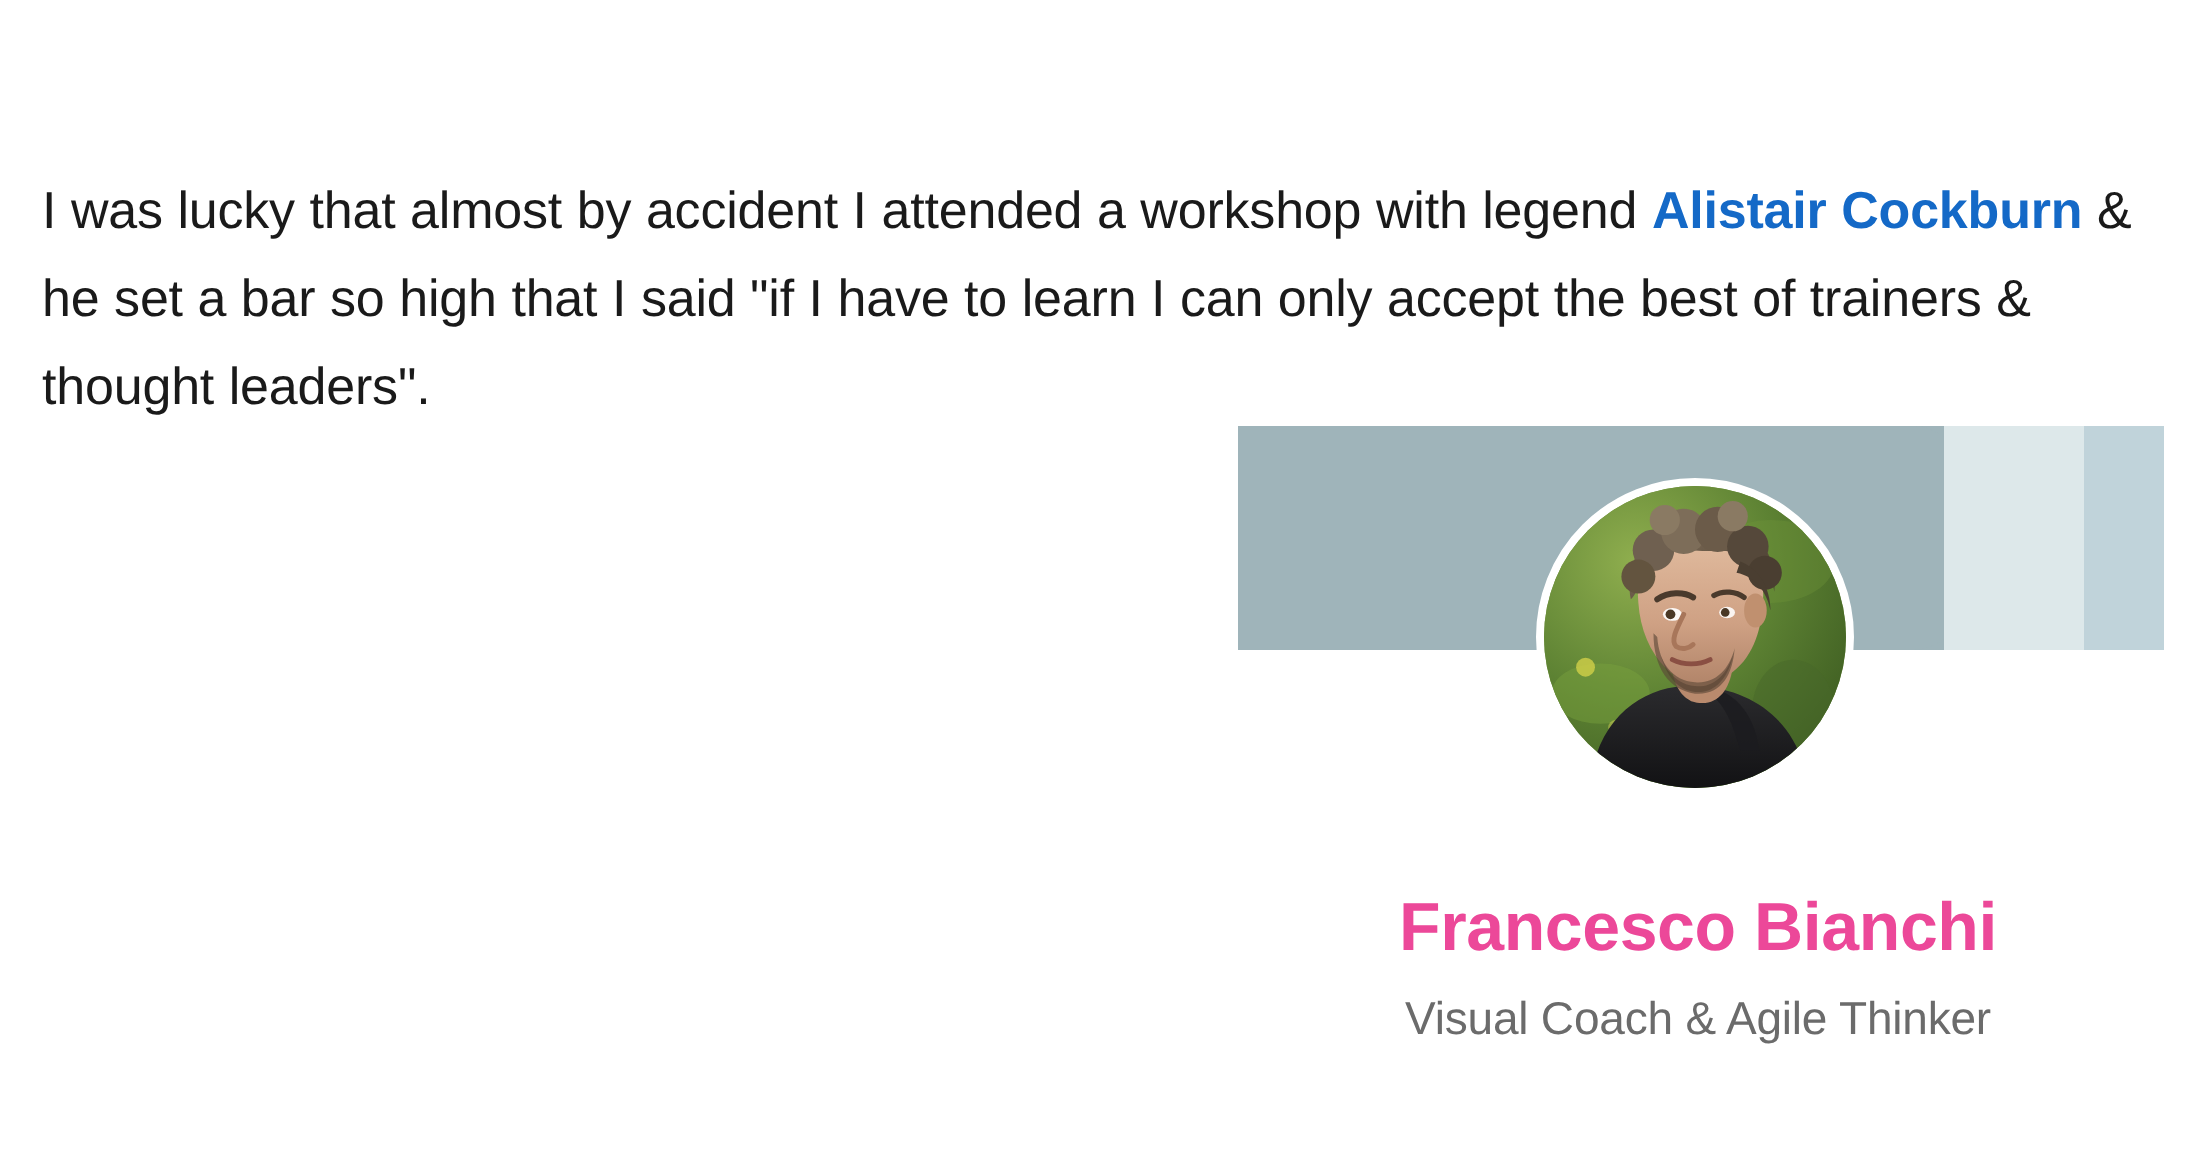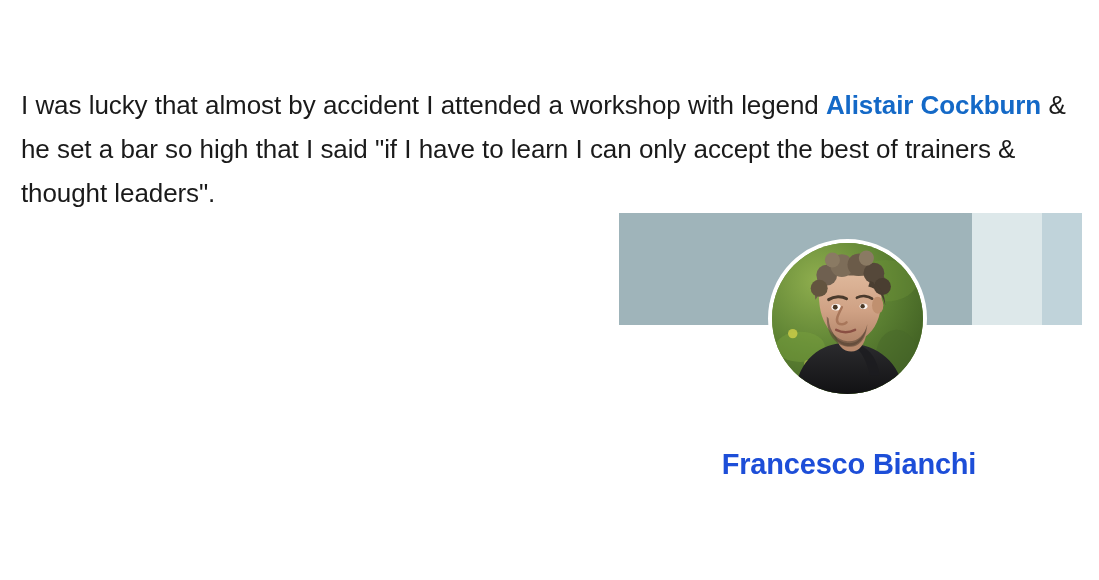--- a/index.html
+++ b/index.html
@@ -83,23 +83,23 @@
 
   
   .identity {
     position: absolute;
     left: 619px;
     top: 445px;
     width: 460px;
     text-align: center;
   }
   .person-name {
-    font-size: 29px;
+    font-size: 34px;
     font-weight: bold;
-    color: #1d4ed8;
+    color: #ec4899;
     letter-spacing: -0.2px;
     line-height: 38px;
   }
   .person-title {
     font-size: 23px;
     font-weight: normal;
     color: #6b6b6b;
     line-height: 34px;
     margin-top: 9px;
     letter-spacing: -0.1px;
@@ -187,13 +187,14 @@
       <path d="M58 78 C58 96 66 108 80 110 C94 111 100 100 101 86
                C98 98 90 105 80 104 C68 103 61 94 60 80 Z" fill="#5a4737" opacity="0.62"></path>
       <path d="M62 90 C66 104 74 110 84 109 C92 108 98 100 100 90
                C96 102 88 107 80 106 C71 105 65 99 62 90 Z" fill="#4d3c2d" opacity="0.5"></path>
     </svg>
   </div>
 </div>
 
 <div class="identity">
   <div class="person-name">Francesco Bianchi</div>
+  <div class="person-title">Visual Coach &amp; Agile Thinker</div>
 </div>
 
 </body></html>

